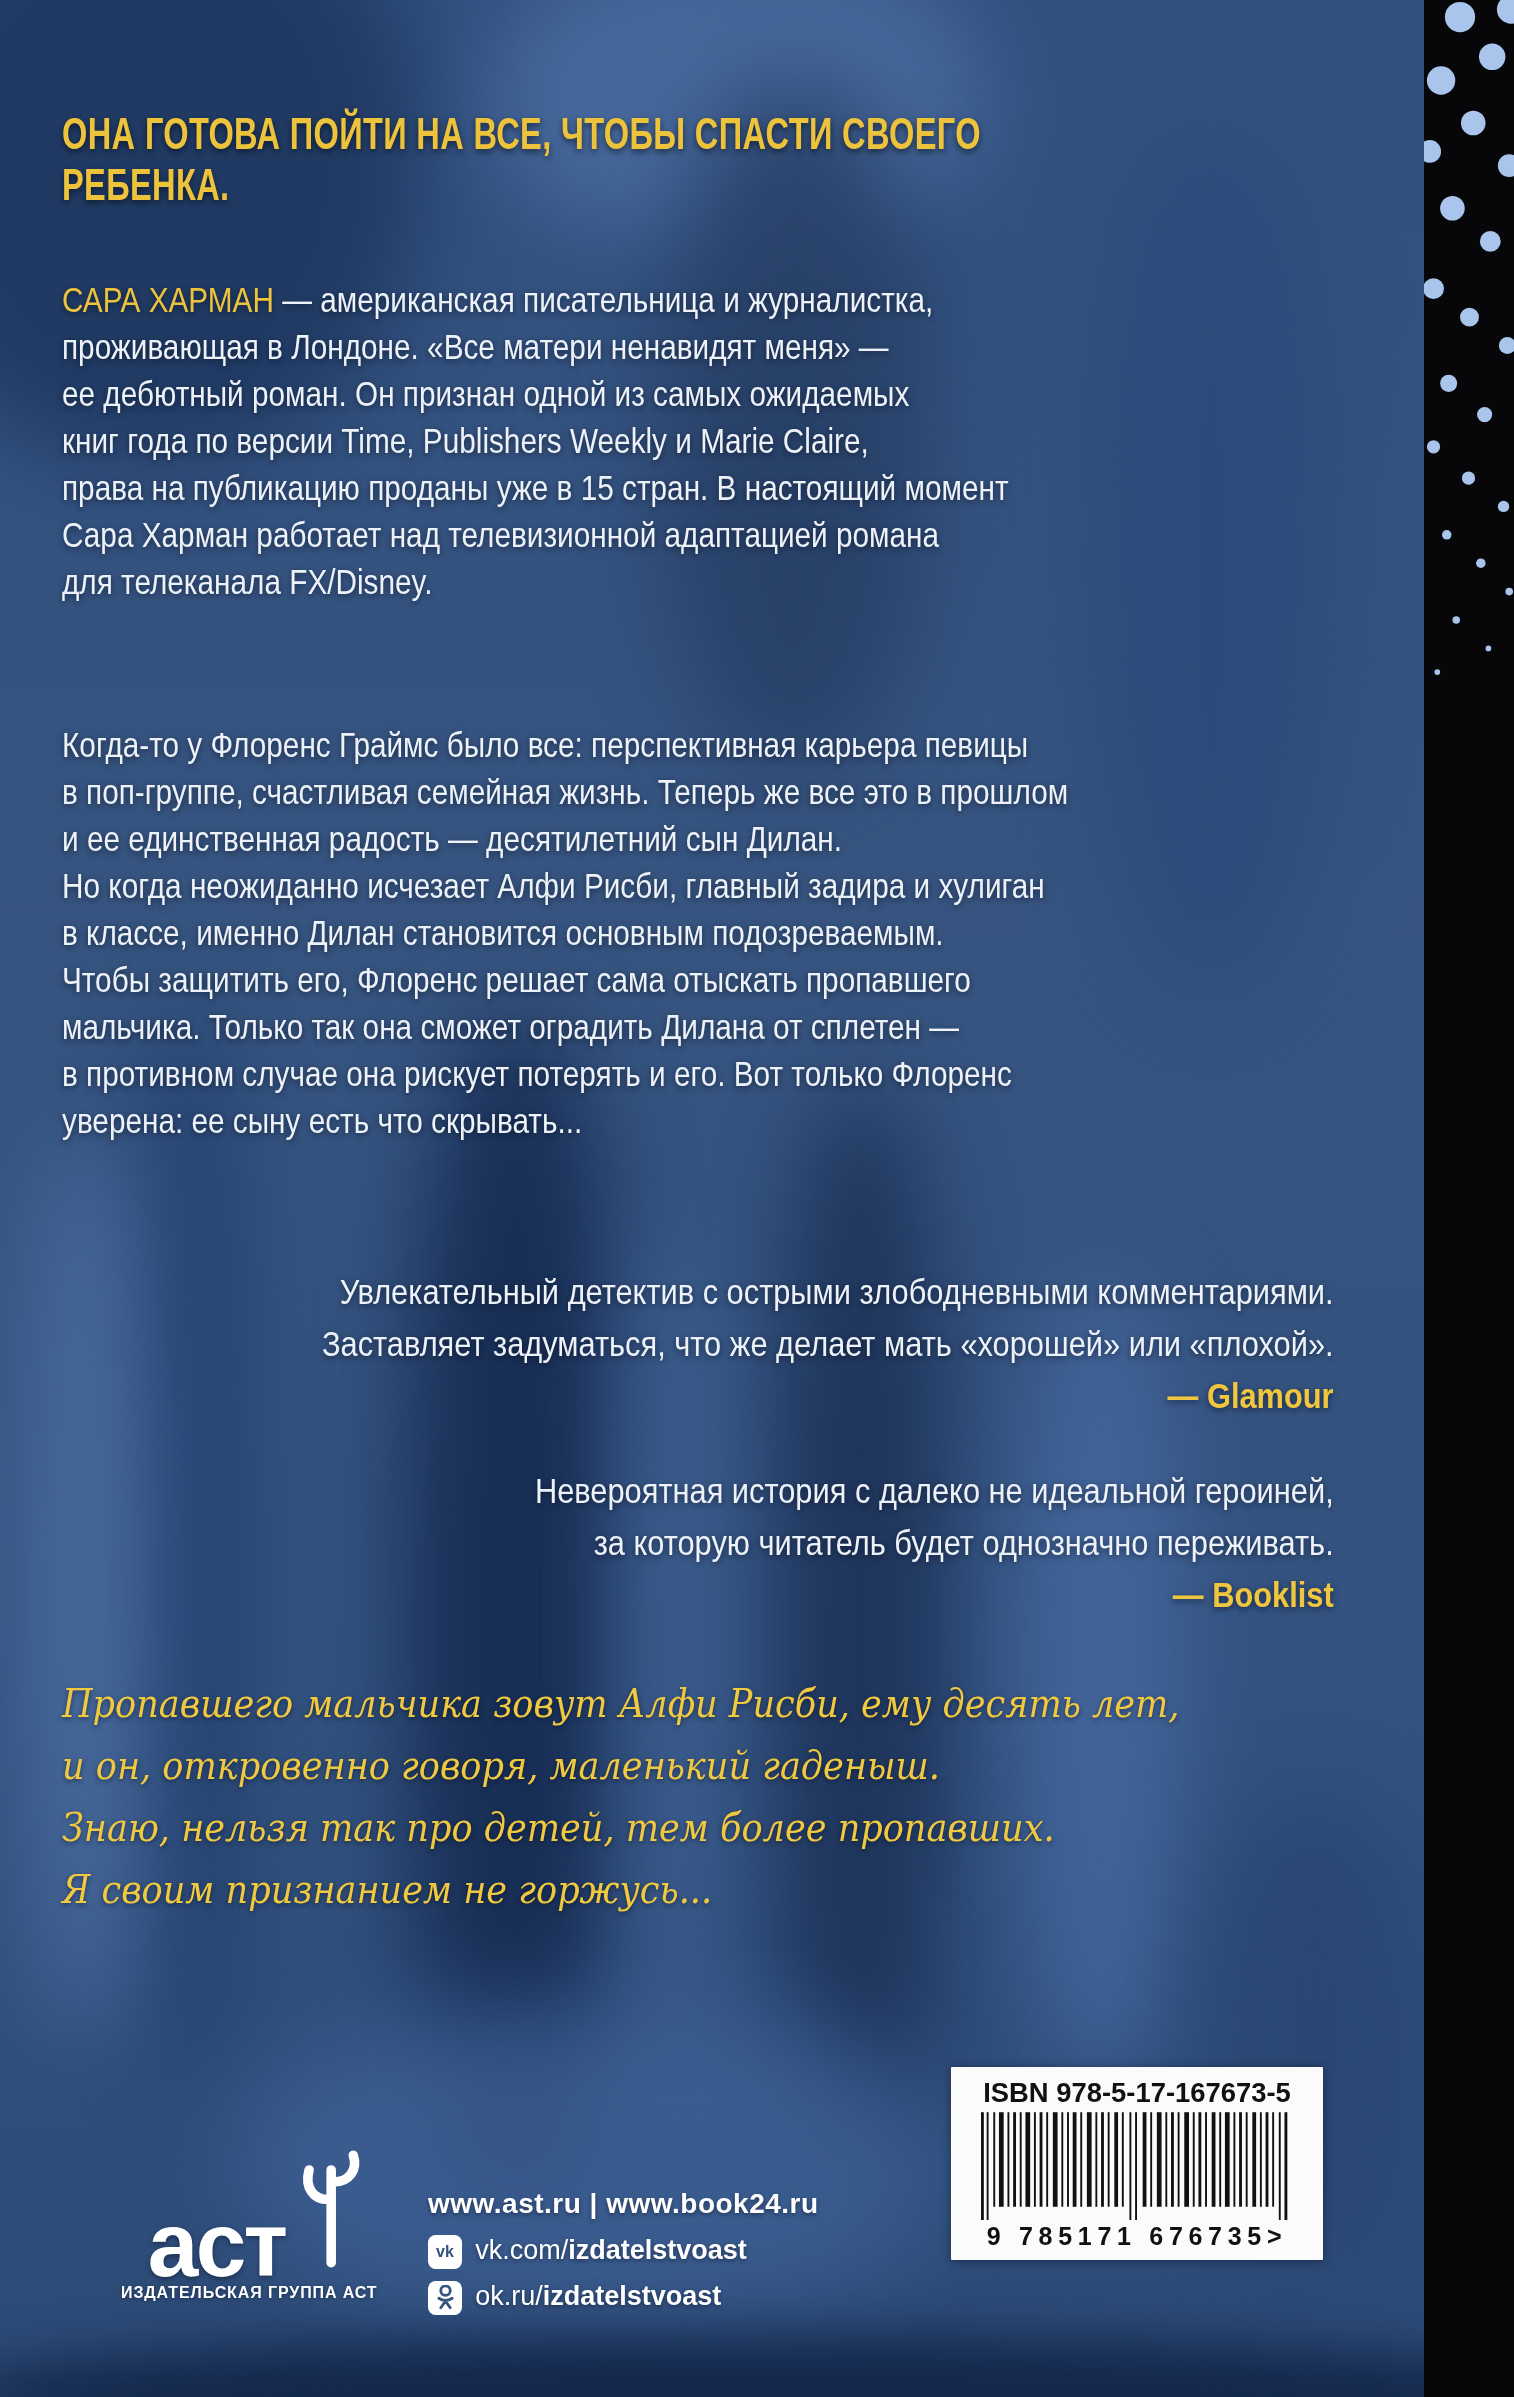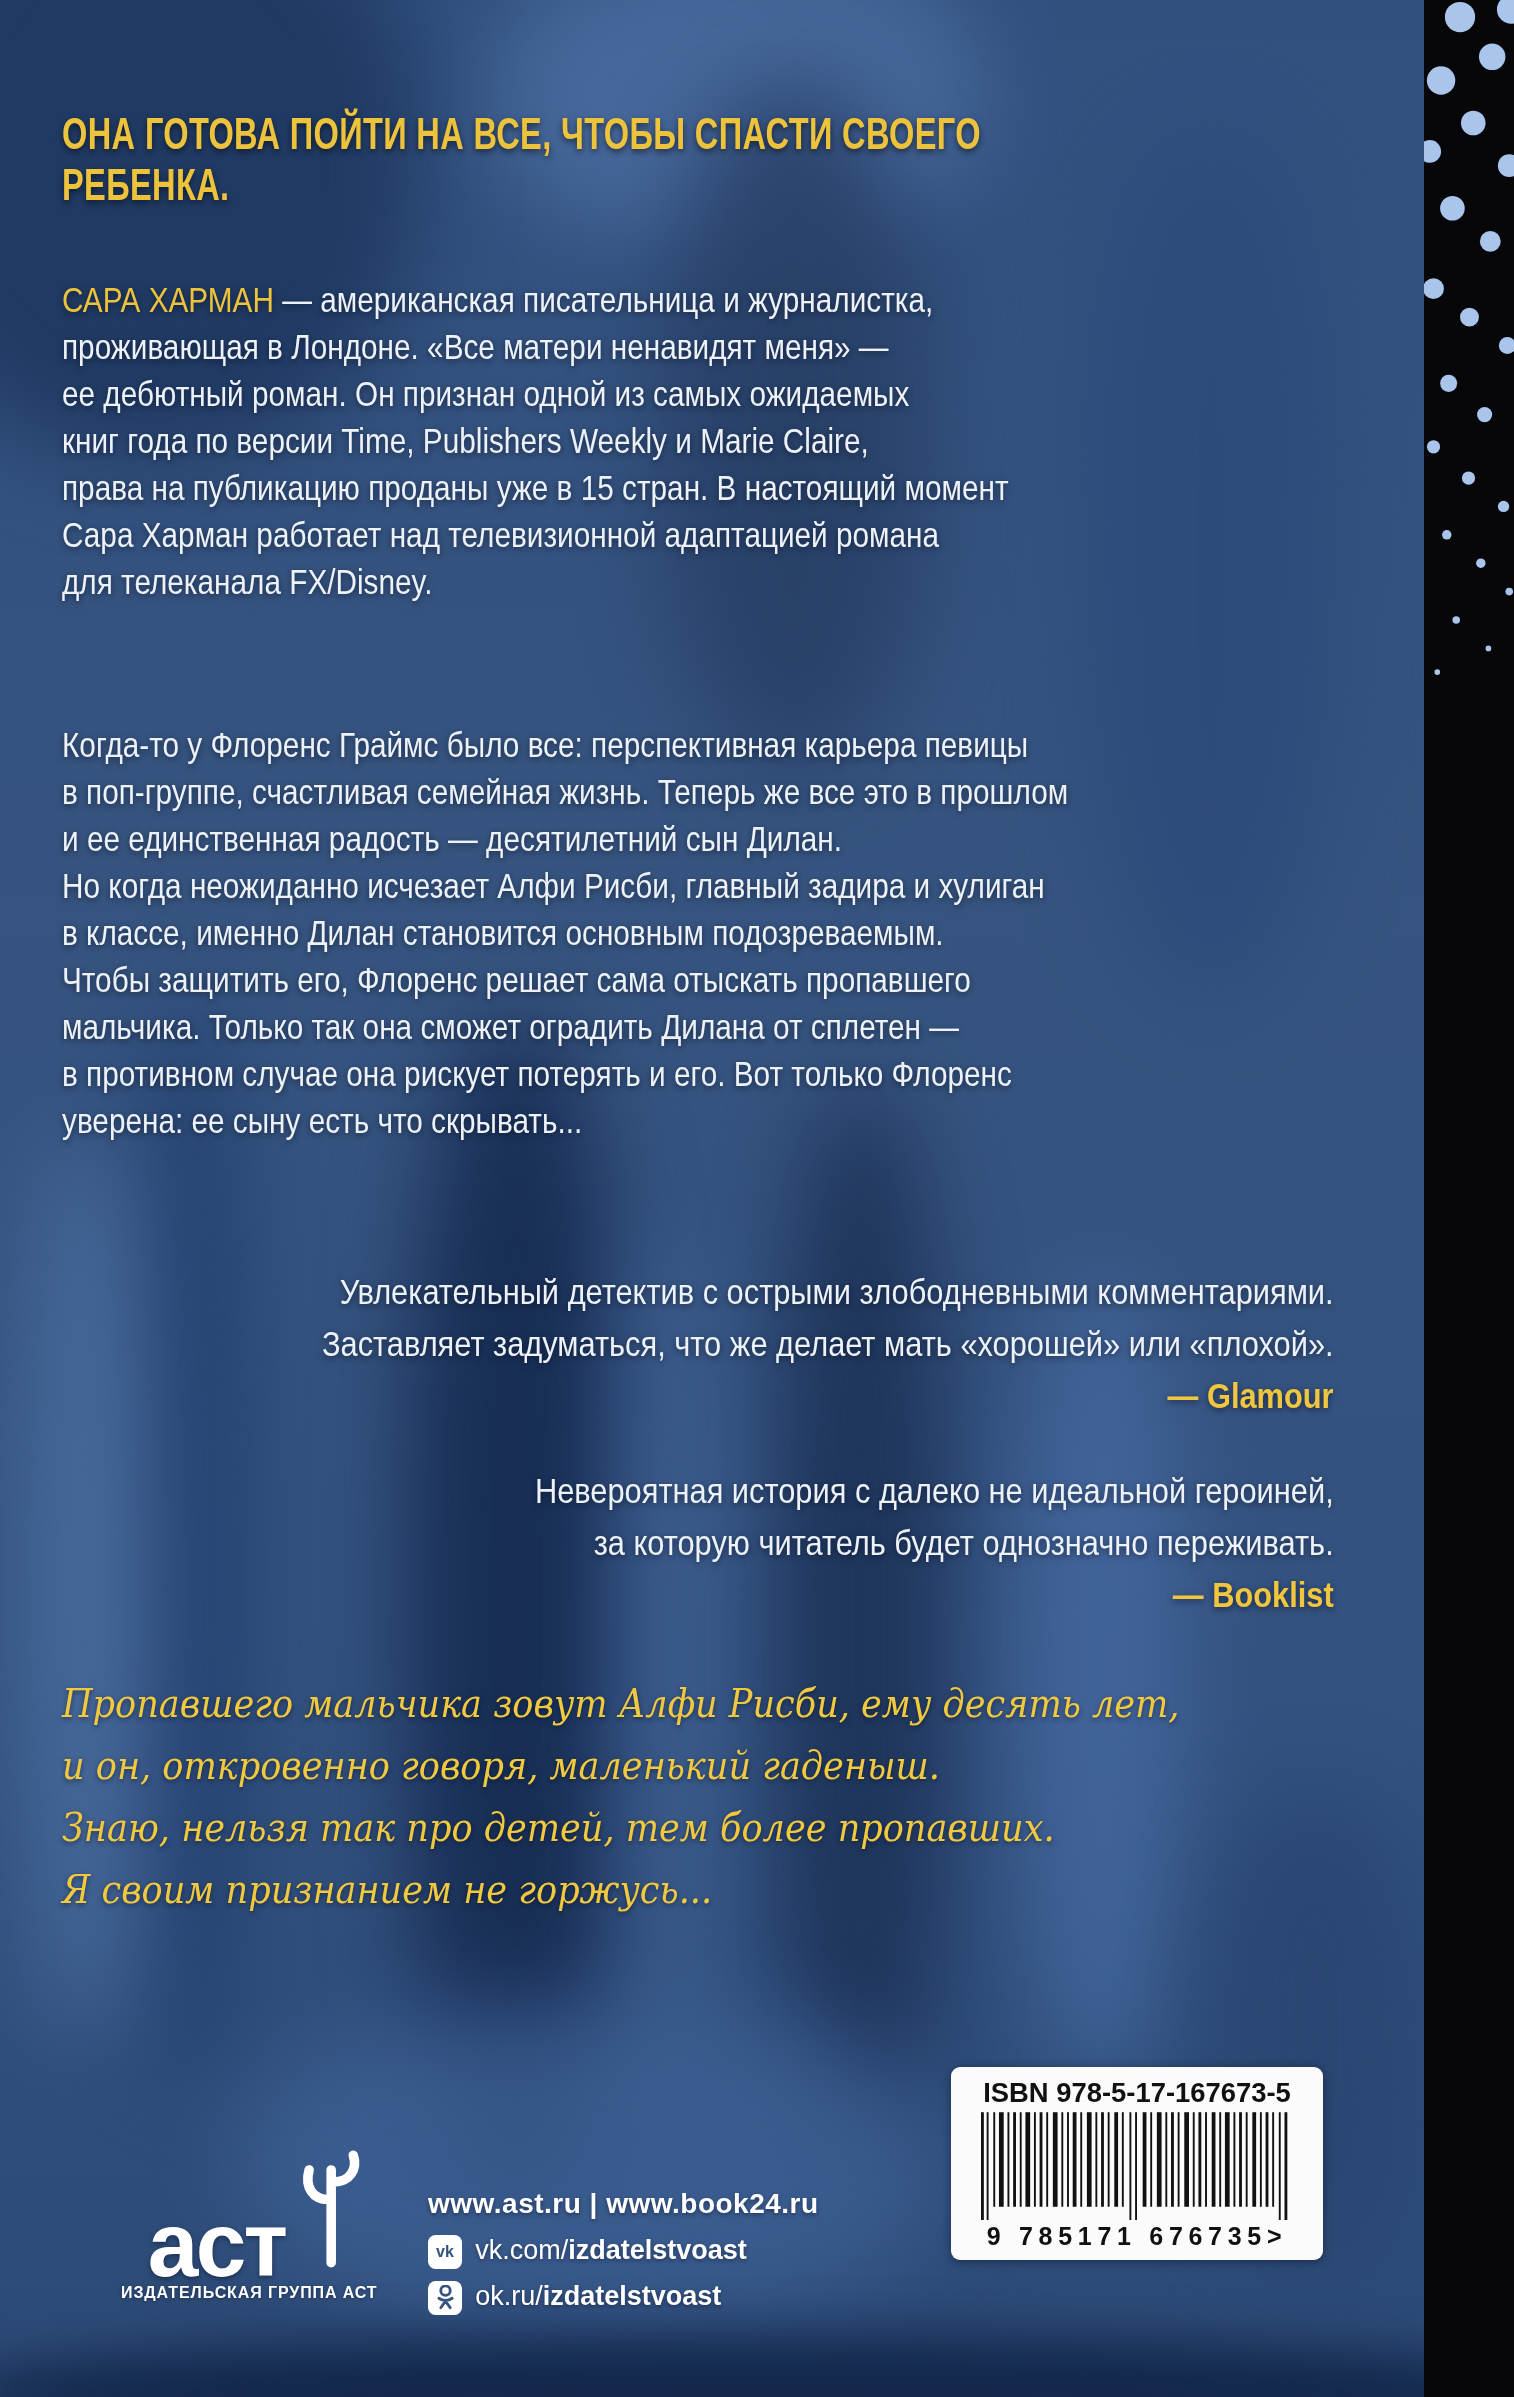--- a/index.html
+++ b/index.html
@@ -52,21 +52,21 @@
   .links{position:absolute;left:428px;top:2188px;color:#fff;}
   .sites{font-size:28px;font-weight:bold;letter-spacing:0.5px;text-shadow:0 1.9px 4.7px rgba(0,0,20,.4);}
   .lrow{display:flex;align-items:flex-start;margin-top:15px;height:38px;}
   .sicon{width:34px;height:34px;background:#fff;border-radius:7.6px;display:flex;align-items:center;
        justify-content:center;margin-right:13.2px;flex:0 0 auto;}
   .sicon span{color:#35537f;font-weight:900;font-size:16px;}
   .lrow .ltext{font-size:27px;text-shadow:0 1.9px 4.7px rgba(0,0,20,.4);}
   .lrow .ltext b{font-weight:bold;}
 
   .isbnbox{position:absolute;left:951px;top:2067px;width:372px;height:193px;background:#fbfbfb;
-       border-radius:9px;display:flex;flex-direction:column;align-items:center;
+       border-radius:1px;display:flex;flex-direction:column;align-items:center;
        box-shadow:0 1.9px 9.5px rgba(0,0,20,.4);}
   .isbnbox .itext{margin-top:9.5px;color:#111;font-weight:bold;font-size:27.4px;white-space:nowrap;}
   .isbnbox svg{margin-top:3.8px;}
   .bdigits{margin-top:-1.9px;color:#111;font-size:25px;font-weight:bold;letter-spacing:5.7px;white-space:nowrap;}
 </style>
 </head>
 <body>
 
 <div class="page">
 

